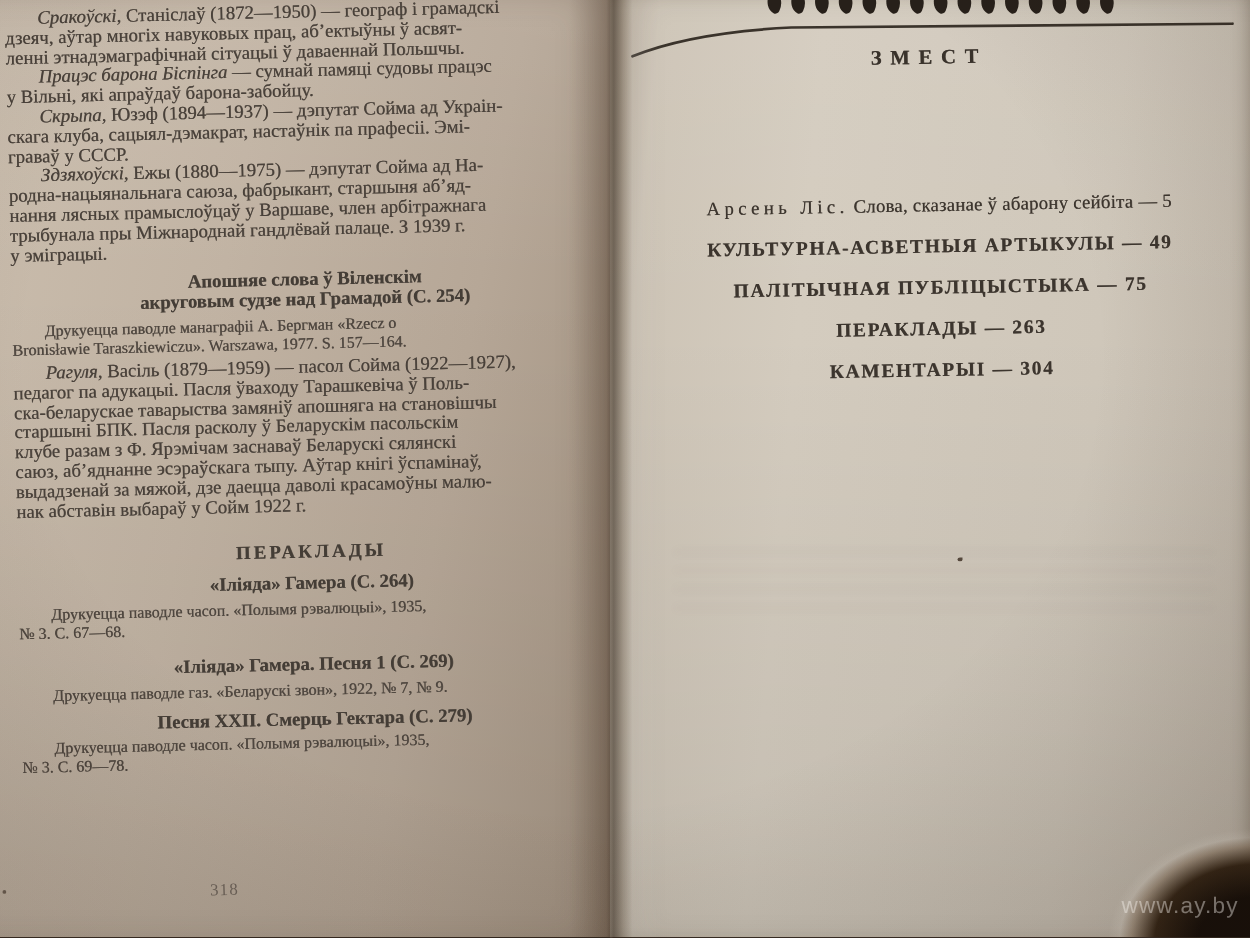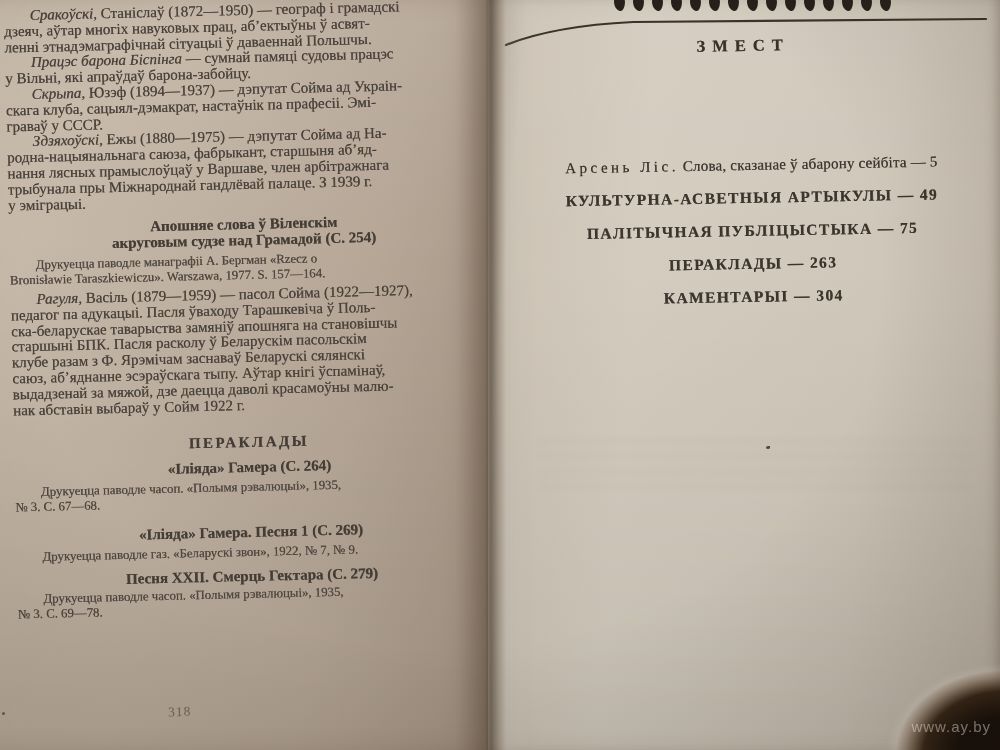--- a/index.html
+++ b/index.html
@@ -64,21 +64,21 @@
   .speck{position:absolute;left:766px;top:446px;width:4px;height:3px;background:#55483c;
     border-radius:50% 0 50% 50%;}
   .speck2{position:absolute;left:2px;top:712px;width:3px;height:3px;background:#6a5d51;border-radius:50%;}
 
   
   .corner{position:absolute;right:0;bottom:0;width:120px;height:92px;pointer-events:none;
     background:radial-gradient(130% 130% at 104% 104%, #150e09 30%, #342516 52%,
                rgba(122,98,74,0.45) 64%, rgba(255,248,238,0.12) 70%, rgba(0,0,0,0) 76%);}
 
   .watermark{position:absolute;right:9px;bottom:15px;z-index:6;
-    font-family:"Liberation Sans","DejaVu Sans",sans-serif;font-size:15px;
+    font-family:"Liberation Sans","DejaVu Sans",sans-serif;font-size:18px;
     color:rgba(248,244,238,0.42);letter-spacing:1px;}
 </style>
 </head>
 <body>
 
 <div class="photo">
 
   <div class="page page-left">
     <div class="left-content">
 

